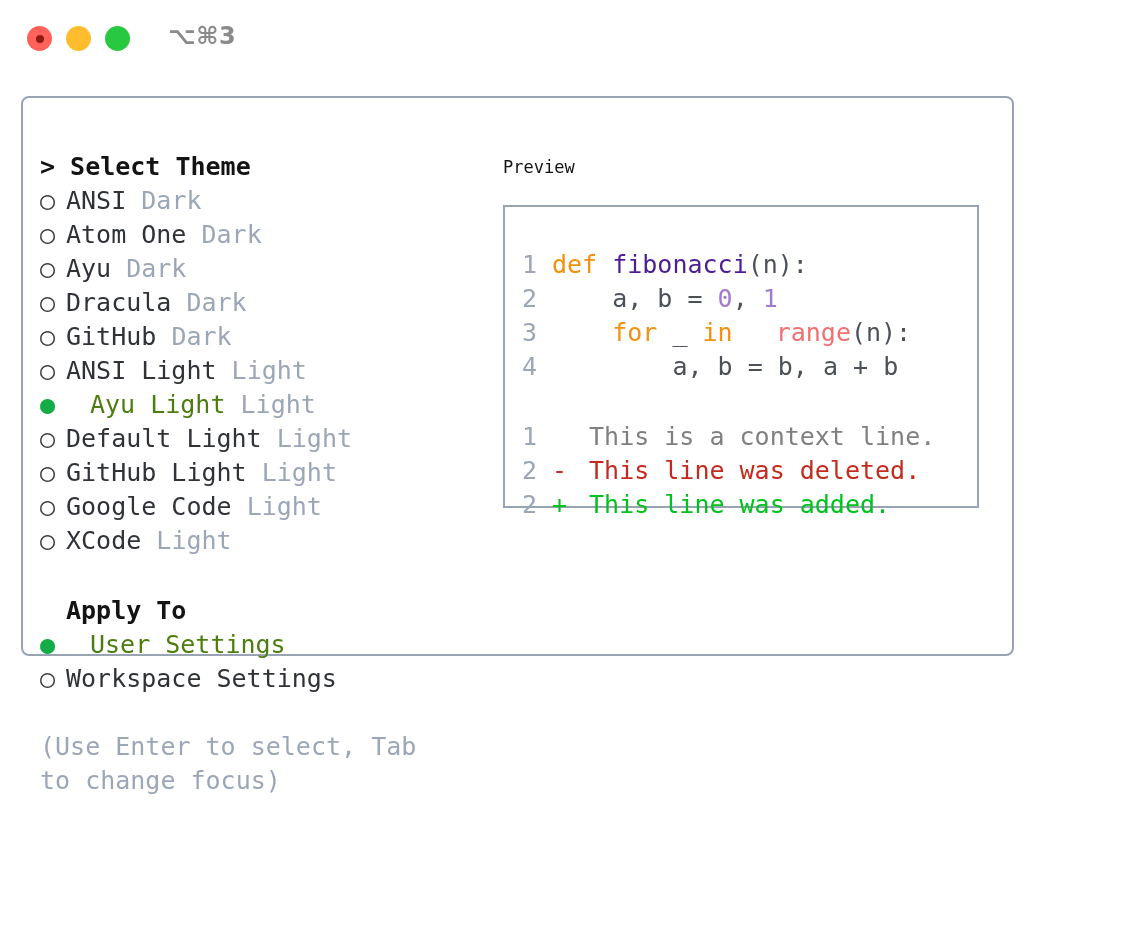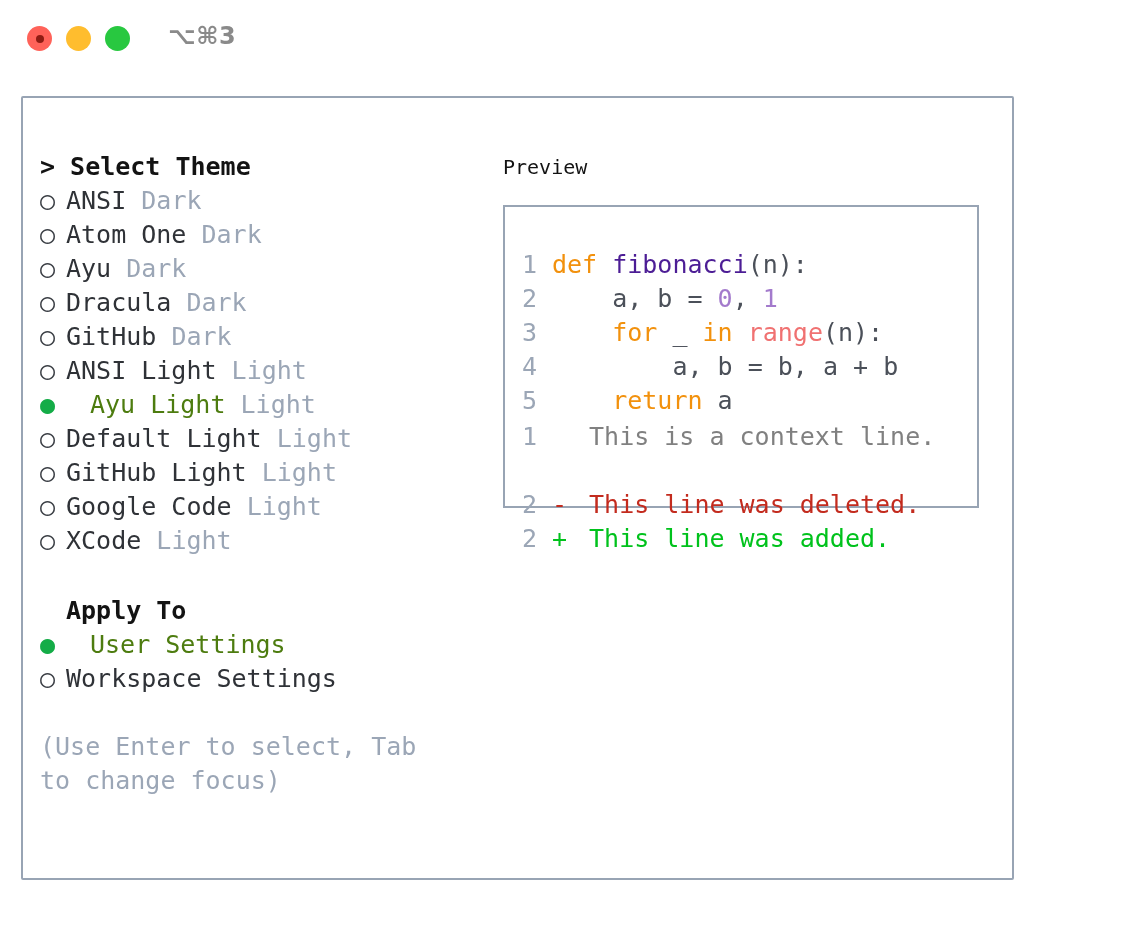--- a/index.html
+++ b/index.html
@@ -68,23 +68,23 @@
     letter-spacing: 0.5px;
     white-space: pre;
   }
 
   
   .panel {
     position: absolute;
     left: 21px;
     top: 96px;
     width: 993px;
-    height: 784px;
+    height: 560px;
     border: 2px solid #98a4b4;
-    border-radius: 2px;
+    border-radius: 8px;
     box-sizing: border-box;
     background: #ffffff;
   }
 
   
   .left-col {
     position: absolute;
     left: 17px;
     top: 52px;
     width: 440px;
@@ -133,21 +133,21 @@
   }
 
   
   .right-col {
     position: absolute;
     left: 480px;
     top: 52px;
     width: 490px;
   }
   .preview-title {
-    font-size: 20px;
+    font-size: 17px;
     color: #131313;
     line-height: 34px;
     white-space: pre;
   }
   .preview-box {
     position: absolute;
     left: 0px;
     top: 55px;
     width: 476px;
     height: 303px;
@@ -168,37 +168,37 @@
   }
   .ln {
     display: inline-block;
     width: 30px;
     text-align: left;
     color: #9ba6b6;
   }
   .tok-kw   { color: #f2910d; }
   .tok-fn   { color: #4c1d95; }
   .tok-num  { color: #a37acc; }
-  .tok-call { color: #f07171; }
+  .tok-call { color: #f07171; margin-left: 28px; }
   .tok-txt  { color: #4b5059; }
 
   .diff-area {
     position: absolute;
     left: 17px;
     top: 213px;
     width: 440px;
   }
   .diff-line {
     font-size: 25px;
     line-height: 34px;
     white-space: pre;
   }
   .diff-sign { display: inline-block; width: 22px; }
   .diff-ctx  { color: #808080; }
-  .diff-del  { color: #c32b1e; margin-top: 34px; }
+  .diff-del  { color: #c32b1e; }
   .diff-add  { color: #00c21c; }
 </style>
 </head>
 <body>
 
 <div class="window">
 
   <div class="titlebar">
     <div class="lights">
       <span class="light light-close"></span>
@@ -239,21 +239,20 @@
 
     <div class="right-col">
       <div class="preview-title">Preview</div>
 
       <div class="preview-box">
         <div class="code-area" id="code-area">
             <div class="code-line"><span class="ln">1</span><span class="tok-kw">def </span><span class="tok-fn">fibonacci</span><span class="tok-txt">(n):</span></div>
             <div class="code-line"><span class="ln">2</span><span class="tok-txt">    a, b = </span><span class="tok-num">0</span><span class="tok-txt">, </span><span class="tok-num">1</span></div>
             <div class="code-line"><span class="ln">3</span><span class="tok-txt">    </span><span class="tok-kw">for</span><span class="tok-txt"> _ </span><span class="tok-kw">in</span><span class="tok-txt"> </span><span class="tok-call">range</span><span class="tok-txt">(n):</span></div>
             <div class="code-line"><span class="ln">4</span><span class="tok-txt">        a, b = b, a + b</span></div>
-            <div class="code-line"><span class="ln">5</span><span class="tok-txt">    </span><span class="tok-kw">return</span><span class="tok-txt"> a</span></div>
           </div>
         <div class="diff-area" id="diff-area">
             <div class="diff-line diff-ctx"><span class="ln">1</span><span class="diff-sign"> </span><span> This is a context line.</span></div>
             <div class="diff-line diff-del"><span class="ln">2</span><span class="diff-sign">-</span><span> This line was deleted.</span></div>
             <div class="diff-line diff-add"><span class="ln">2</span><span class="diff-sign">+</span><span> This line was added.</span></div>
           </div>
       </div>
     </div>
 
   </div>

